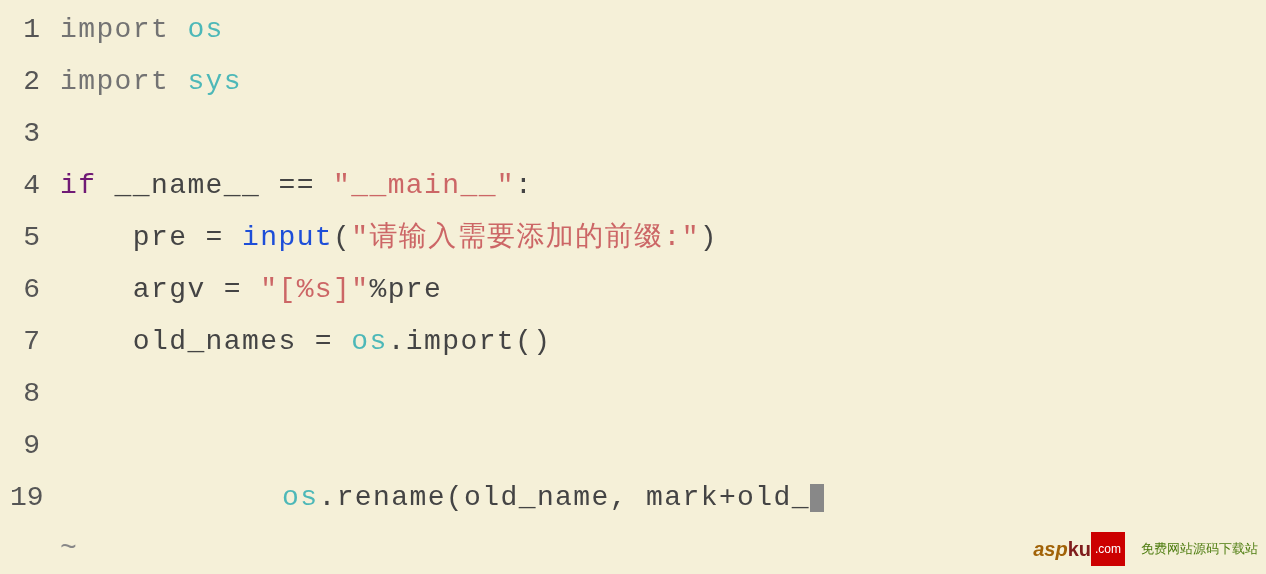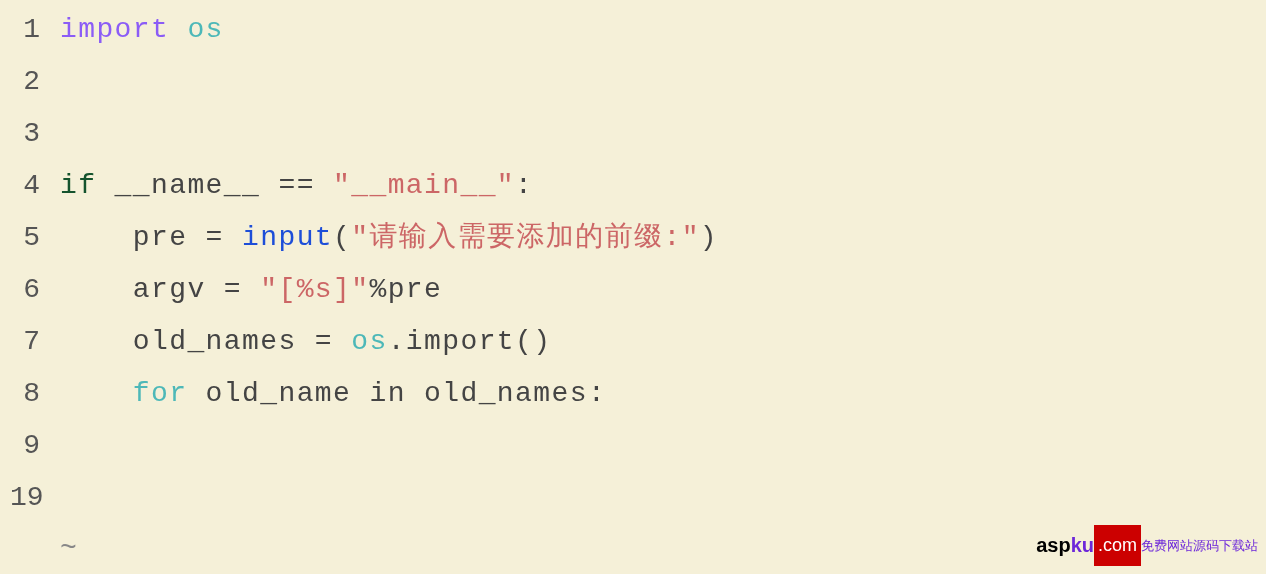--- a/index.html
+++ b/index.html
@@ -43,23 +43,23 @@
       flex-shrink: 0;
     }
 
     .line-content {
       color: #444444;
       font-size: 28px;
       white-space: pre;
       letter-spacing: 0.05em;
     }
 
-    .kw-import { color: #8b5cf6; text-align: right; }
+    .kw-import { color: #737373; text-align: right; }
     .kw-module { color: #4db8b8; }
-    .kw-if { color: #14532d; }
+    .kw-if { color: #701a75; }
     .kw-for { color: #4db8b8; }
     .kw-string { color: #cc6666; }
     .kw-input { color: #1d4ed8; }
     .kw-chinese { color: #cc6666; }
     .kw-os { color: #4db8b8; }
     .kw-sys { color: #4db8b8; }
     .cursor-block {
       display: inline-block;
       background-color: #888;
       width: 14px;
@@ -91,20 +91,21 @@
 
 <div class="code-container">
 
   <div id="code-lines">
       <div class="code-line">
         <span class="line-number">1</span>
         <span class="line-content"><span class="kw-import">import</span><span> </span><span class="kw-module">os</span></span>
       </div>
       <div class="code-line">
         <span class="line-number">2</span>
+        <span class="line-content"><span class="kw-import">import</span><span> </span><span class="kw-module">sys</span></span>
       </div>
       <div class="code-line">
         <span class="line-number">3</span>
         <span class="line-content"></span>
       </div>
       <div class="code-line">
         <span class="line-number">4</span>
         <span class="line-content"><span class="kw-if">if</span><span> __name__ == </span><span class="kw-string">"__main__"</span><span>:</span></span>
       </div>
       <div class="code-line">
@@ -114,30 +115,30 @@
       <div class="code-line">
         <span class="line-number">6</span>
         <span class="line-content"><span>    argv = </span><span class="kw-string">"[%s]"</span><span>%pre</span></span>
       </div>
       <div class="code-line">
         <span class="line-number">7</span>
         <span class="line-content"><span>    old_names = </span><span class="kw-os">os</span><span>.import()</span></span>
       </div>
       <div class="code-line">
         <span class="line-number">8</span>
-        <span class="line-content"><span>    </span><span class="kw-for">for</span><span> old_name in old_names:</span></span>
       </div>
       <div class="code-line">
         <span class="line-number">9</span>
       </div>
       <div class="code-line">
         <span class="line-number">19</span>
+        <span class="line-content"><span>            </span><span class="kw-os">os</span><span>.rename(old_name, mark+old_</span><span class="cursor-block"></span></span>
       </div>
     </div>
   <div class="tilde-line">~</div>
 
   <div class="watermark">
-    <span style="color:#000000;font-weight:bold;font-size:20px;font-family:Arial;">asp</span>
-      <span style="color:#6d28d9;font-weight:bold;font-size:20px;font-family:Arial;">ku</span>
-      <span style="background:#cc0000;color:white;font-size:18px;padding:10px 4px;font-family:Arial;">.com</span>
-    <span style="margin-left:0;font-size:13px;color:#6d28d9;font-family:Arial;">免费网站源码下载站</span>
+    <span style="color:#a16207;font-weight:bold;font-size:20px;font-family:Arial;font-style:italic;">asp</span>
+      <span style="color:#7f1d1d;font-weight:bold;font-size:20px;font-family:Arial;">ku</span>
+      <span style="background:#cc0000;color:white;font-size:12px;padding:10px 4px;font-family:Arial;">.com</span>
+    <span style="margin-left:16px;font-size:13px;color:#4d7c0f;font-family:Arial;">免费网站源码下载站</span>
   </div>
 </div>
 
 </body></html>

